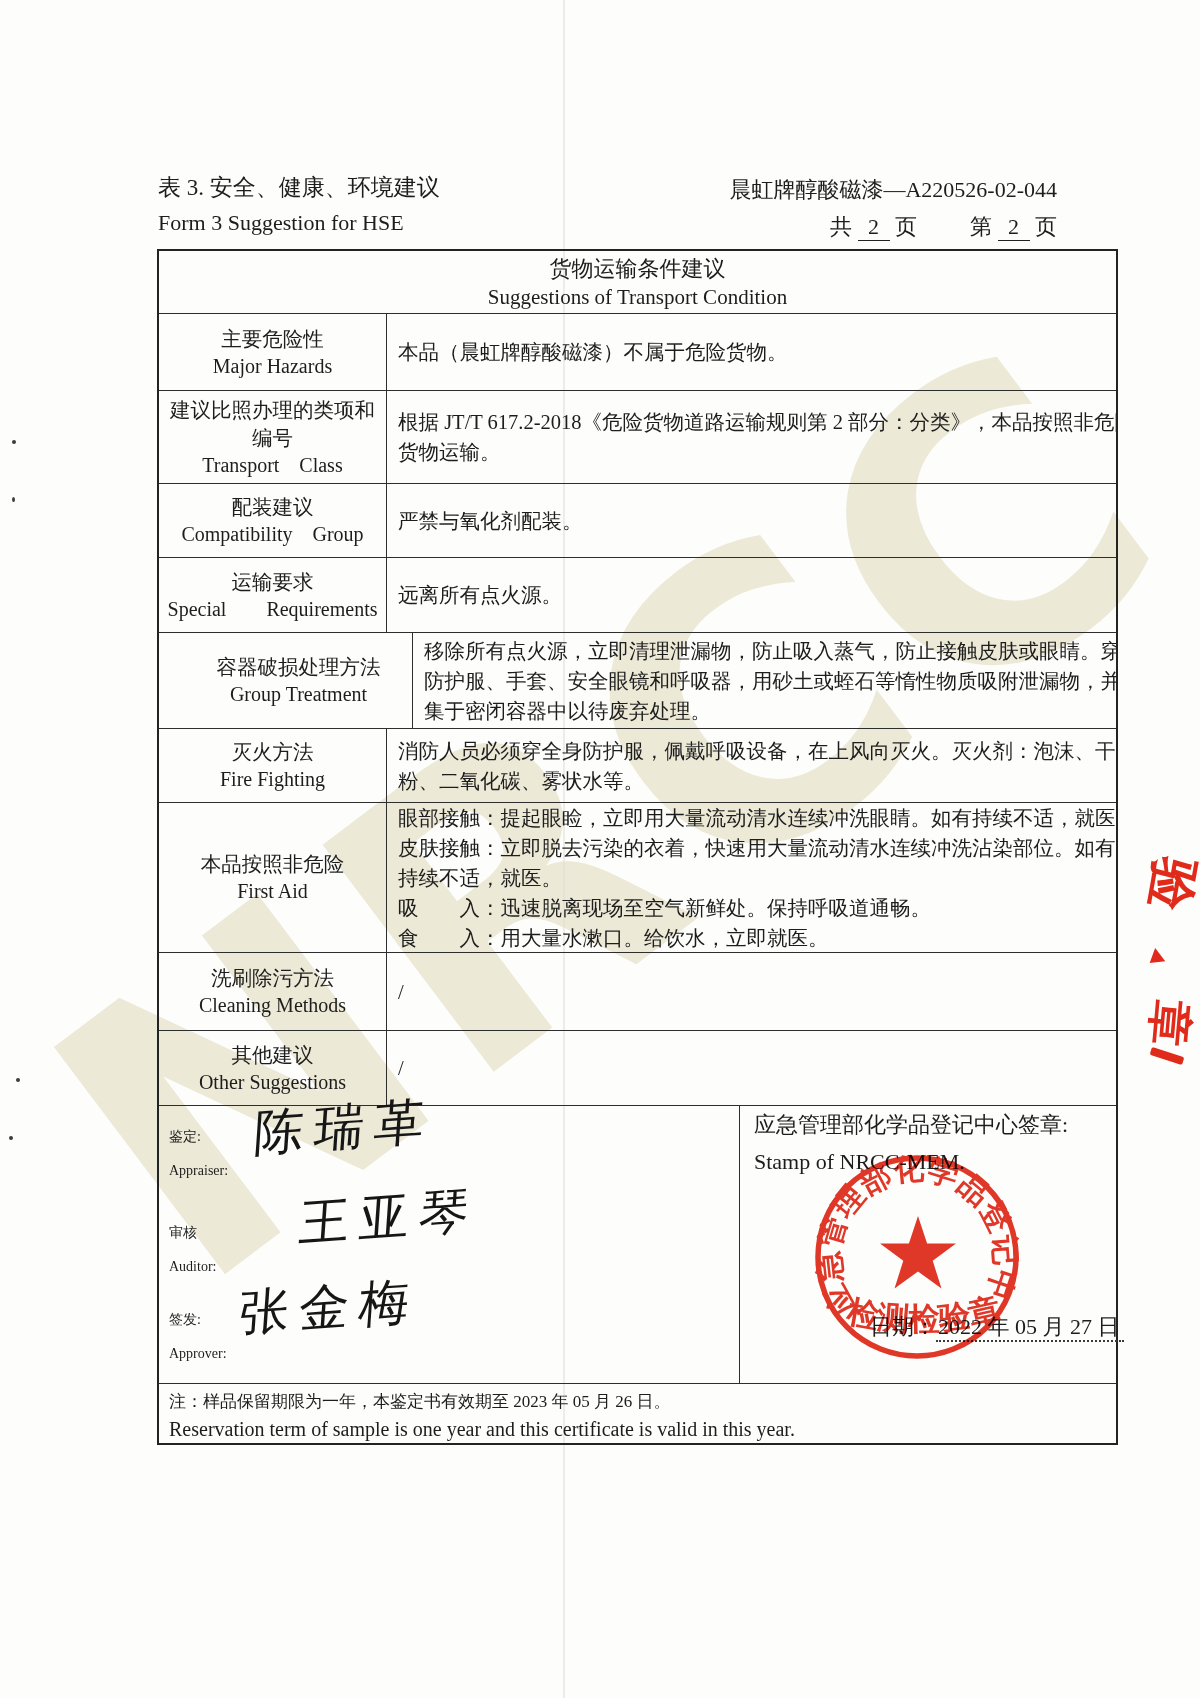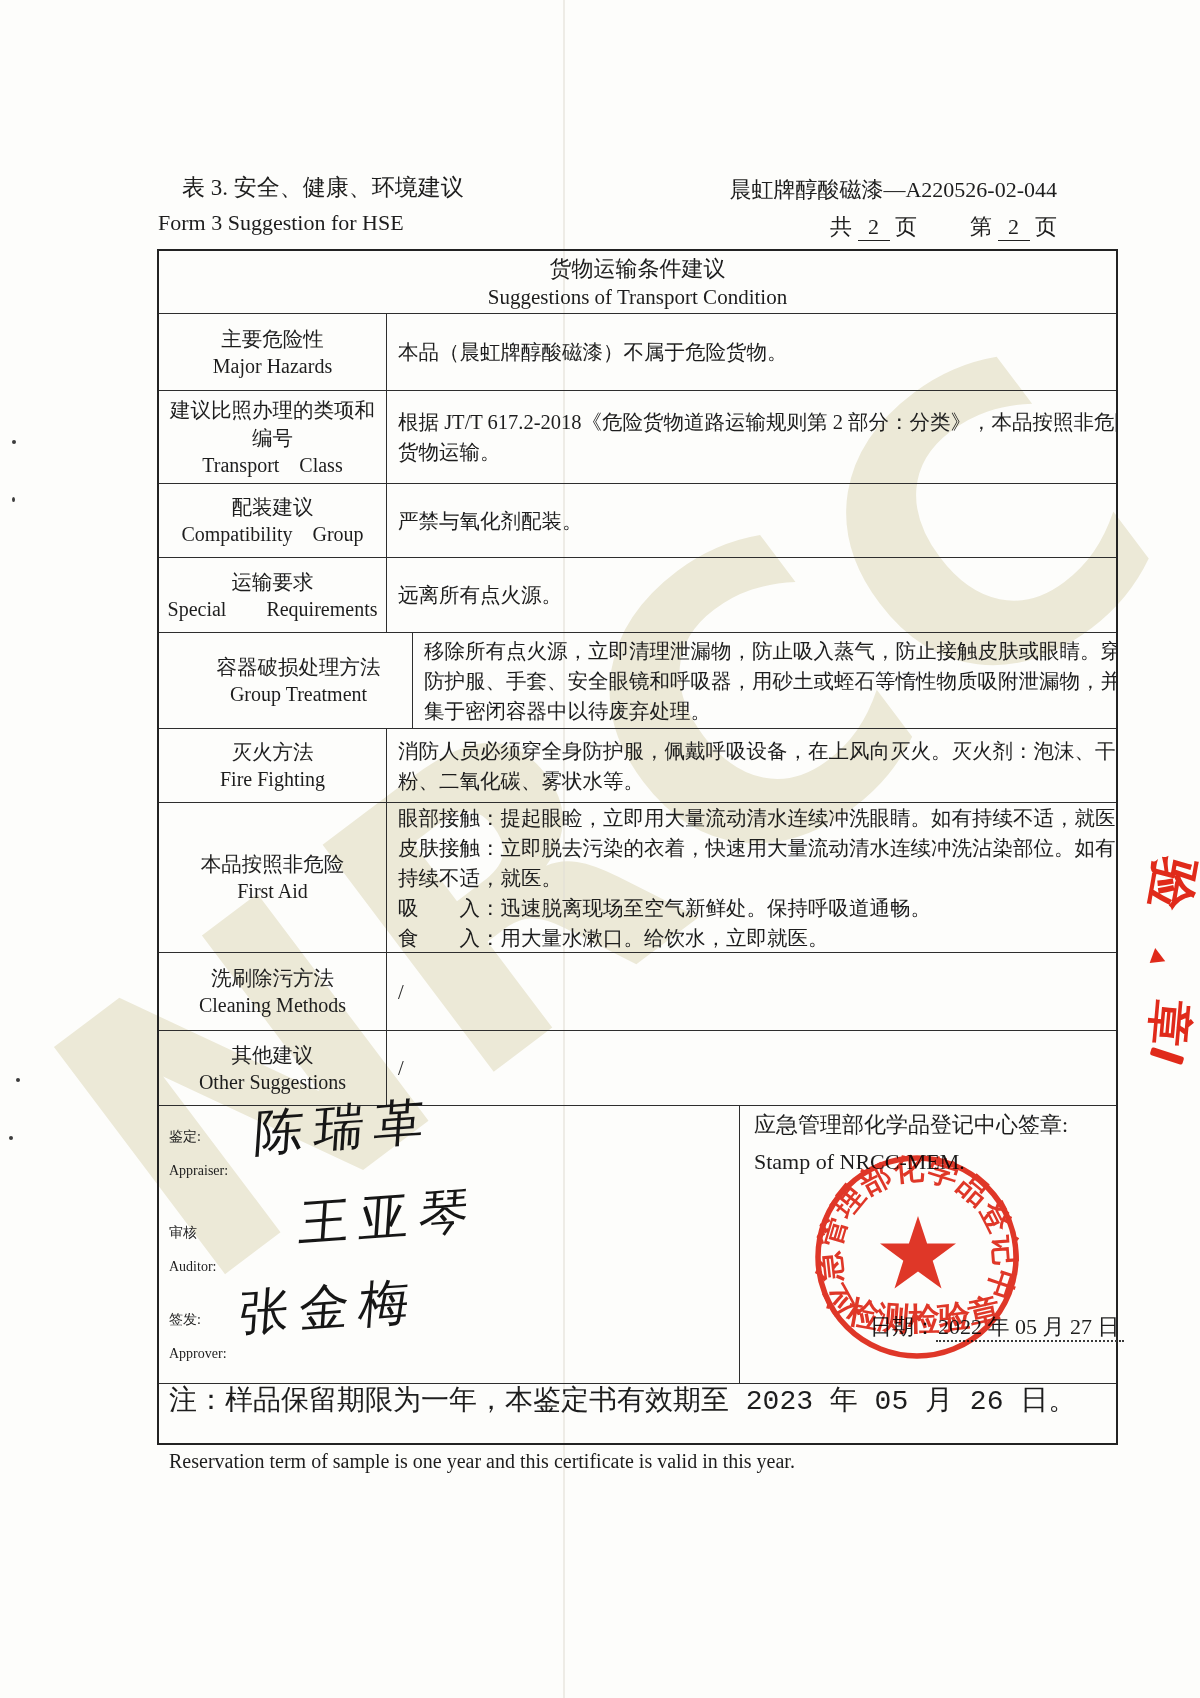--- a/index.html
+++ b/index.html
@@ -9,21 +9,21 @@
   
   .watermark{position:absolute;left:-50px;top:620px;width:1320px;text-align:center;
     font-family:"DejaVu Sans","Liberation Sans",sans-serif;font-weight:bold;font-size:390px;
     line-height:1;color:#ece9d7;transform:rotate(-37deg);letter-spacing:10px;user-select:none;}
 
   .fold-line{position:absolute;left:563px;top:0;width:2px;height:1698px;background:#e2dfd6;opacity:.55;}
   .speck{position:absolute;background:#3c3c3c;border-radius:50%;}
 
   
   .hdr-left{position:absolute;left:158px;top:172px;}
-  .hdr-zh{font-size:23px;margin-left:24px;}
+  .hdr-zh{font-size:23px;}
   .hdr-en{font-size:22px;margin-top:7px;}
   .hdr-right{position:absolute;right:143px;top:175px;text-align:right;}
   .hdr-code{font-size:22px;}
   .hdr-pages{font-size:22px;margin-top:7px;}
   .u{display:inline-block;min-width:28px;text-align:center;border-bottom:1.6px solid #222;padding:0 2px;}
   .gap{display:inline-block;width:42px;}
 
   
   .doc-table{position:absolute;left:157px;top:249px;width:961px;border:2.4px solid #232323;
     box-sizing:border-box;background:transparent;}
@@ -59,22 +59,22 @@
   #sig2-zh{left:10px;top:118px;}  #sig2-en{left:10px;top:153px;}  #sig2-name{left:140px;top:78px;}
   #sig3-zh{left:10px;top:205px;}  #sig3-en{left:10px;top:240px;}  #sig3-name{left:80px;top:168px;}
 
   .stamp-caption-zh{position:absolute;left:14px;top:4px;font-size:22px;white-space:nowrap;}
   .stamp-caption-en{position:absolute;left:14px;top:43px;font-size:22px;white-space:nowrap;}
   .stamp-svg{position:absolute;left:72px;top:46px;mix-blend-mode:multiply;opacity:.94;}
   .date-line{position:absolute;left:130px;top:206px;font-size:22px;white-space:nowrap;}
   .date-val{border-bottom:2px dotted #3a3a3a;padding:0 4px 1px 2px;}
 
   .t-note{border-top:1.8px solid #2e2e2e;height:60px;box-sizing:border-box;padding:3px 10px;}
-  .note-zh{font-size:28px;line-height:29px;white-space:nowrap;font-family:Liberation Mono, monospace;}
-  .note-en{font-size:20px;line-height:27px;white-space:nowrap;margin-top:32px;}
+  .note-zh{font-size:17px;line-height:29px;white-space:nowrap;}
+  .note-en{font-size:20px;line-height:27px;white-space:nowrap;}
 
   
   .frag{position:absolute;color:#e02a1a;font-weight:bold;line-height:1;}
   #fragA{left:1146px;top:858px;font-size:52px;transform:rotate(100deg);}
   #fragB{left:1146px;top:1000px;font-size:46px;transform:rotate(95deg);}
   .frag-tri{position:absolute;left:1152px;top:950px;width:0;height:0;
     border-left:14px solid #e02a1a;border-top:9px solid transparent;border-bottom:7px solid transparent;
     transform:rotate(20deg);}
   .frag-bar{position:absolute;left:1150px;top:1052px;width:34px;height:8px;background:#e02a1a;
     transform:rotate(18deg);border-radius:2px;}

